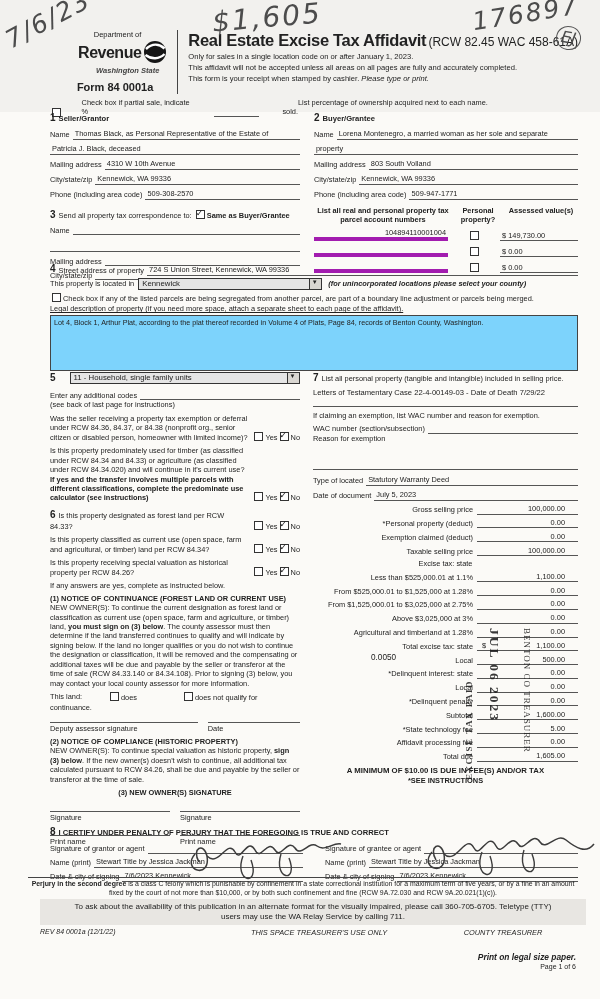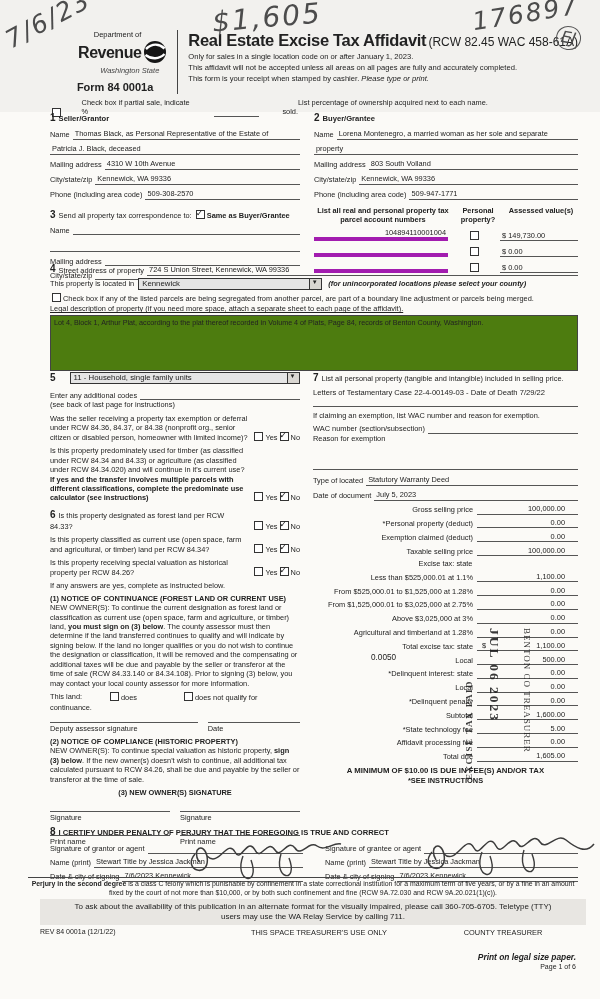--- a/index.html
+++ b/index.html
@@ -8,21 +8,21 @@
   .shade-top{position:absolute;left:0;top:0;width:600px;height:112px;background:#f2f1ee;}
   b,.b{font-weight:bold;}
   .it{font-style:italic;}
   
   .hdr{position:absolute;left:50px;top:30px;right:22px;display:flex;}
   .logoBlock{width:138px;text-align:right;padding-right:10px;border-right:1.5px solid #444;}
   .deptSmall{font-size:7.5px;margin-right:26px;}
   .deptRow{display:flex;justify-content:flex-end;align-items:center;}
   .deptBig{font-size:16px;font-weight:bold;letter-spacing:-0.5px;}
   .logoMark{margin-left:2px;}
-  .deptSub{font-size:7.5px;font-style:italic;color:#444;margin-right:8px;}
+  .deptSub{font-size:7.5px;font-style:italic;color:#444;margin-right:8px;font-weight:bold;}
   .formNum{font-size:11px;font-weight:bold;margin-top:4px;margin-right:14px;}
   .titleBlock{flex:1;padding-left:10px;}
   .titleRow{white-space:nowrap;}
   .titleMain{font-size:16.5px;font-weight:bold;letter-spacing:-0.3px;}
   .titleRef{font-size:12px;}
   .sub{font-size:7.6px;margin-top:1px;}
   
   .partialRow{position:absolute;left:50px;top:98px;right:22px;display:flex;}
   .partialLeft{flex:1;display:flex;align-items:flex-end;gap:19px;}
   .partialRight{width:280px;}
@@ -47,21 +47,21 @@
   .pr1{flex:1;border-bottom:4px solid #a21caf;padding:0 2px;min-height:9px;text-align:right;}
   .pr2{width:52px;text-align:center;}
   .pr3{width:74px;border-bottom:1px solid #555;padding:0 2px;min-height:9px;text-align:left;}
   
   .sec4{position:absolute;left:50px;top:263px;right:22px;}
   .locRow{display:flex;align-items:center;margin-top:2px;}
   .dd{display:flex;border:1.2px solid #333;background:#e5e5e5;align-items:stretch;}
   .dd .val{flex:1;padding:0 3px;font-size:7.8px;}
   .dd .arr{width:11px;background:#d9d6d1;border-left:1px solid #333;position:relative;}
   .dd .arr::after{content:"▼";position:absolute;left:1.5px;top:0px;font-size:6px;color:#222;}
-  .legalBox{border:1.2px solid #444;height:50px;padding:2px 3px;margin-top:1px;background:#4d7c0f;font-size:7.2px;}
+  .legalBox{border:1.2px solid #444;height:50px;padding:2px 3px;margin-top:1px;background:#7dd3fc;font-size:7.2px;}
   
   .cols57{position:absolute;left:50px;top:372px;right:22px;display:grid;grid-template-columns:250px 1fr;column-gap:13px;}
   .q{display:flex;margin-top:4px;}
   .q .qt{flex:1;padding-right:4px;}
   .q .yn{align-self:flex-end;white-space:nowrap;}
   .noticeHead{font-weight:bold;margin-top:3px;}
   .landRow{margin-top:4px;display:flex;}
   .sigPair{display:flex;column-gap:10px;margin-top:10px;}
   .sigCell{flex:1;border-top:1px solid #555;padding-top:1px;}
   .center{text-align:center;}
@@ -81,21 +81,21 @@
   
   .sec8{position:absolute;left:50px;top:826px;right:22px;}
   .sec8 .heading{font-weight:bold;font-size:7.6px;}
   .certGrid{display:grid;grid-template-columns:1fr 1fr;column-gap:22px;margin-top:2px;}
   .certCol .fl{margin-top:3.5px;}
   
   .perjury{position:absolute;left:28px;top:877px;right:22px;border-top:1.2px solid #444;
            padding-top:2px;font-size:6.9px;text-align:center;}
   .band{position:absolute;left:40px;top:899px;right:14px;background:#e8e6e2;font-size:8px;
         text-align:center;padding:3px 30px;box-sizing:border-box;}
-  .footRow{position:absolute;left:40px;top:928px;right:22px;display:flex;font-size:7px;}
+  .footRow{position:absolute;left:40px;top:928px;right:22px;display:flex;font-size:7px;font-style:italic;}
   .footRow .f1{width:170px;}
   .footRow .f2{flex:1;text-align:center;font-size:7.4px;}
   .footRow .f3{width:150px;text-align:center;font-size:7.4px;}
   .printNote{position:absolute;right:24px;top:952px;text-align:right;}
   .printNote .pn{font-weight:bold;font-style:italic;font-size:8.4px;padding-left:42px;}
   .printNote .pg{font-size:7px;}
   
   .hand{position:absolute;font-family:"DejaVu Sans",sans-serif;font-style:italic;color:#4c4c4c;pointer-events:none;}
   .hw-date{left:2px;top:4px;font-size:25px;transform:rotate(-28deg);letter-spacing:2px;}
   .hw-amount{left:212px;top:0px;font-size:28px;transform:rotate(-5deg);letter-spacing:2px;}

